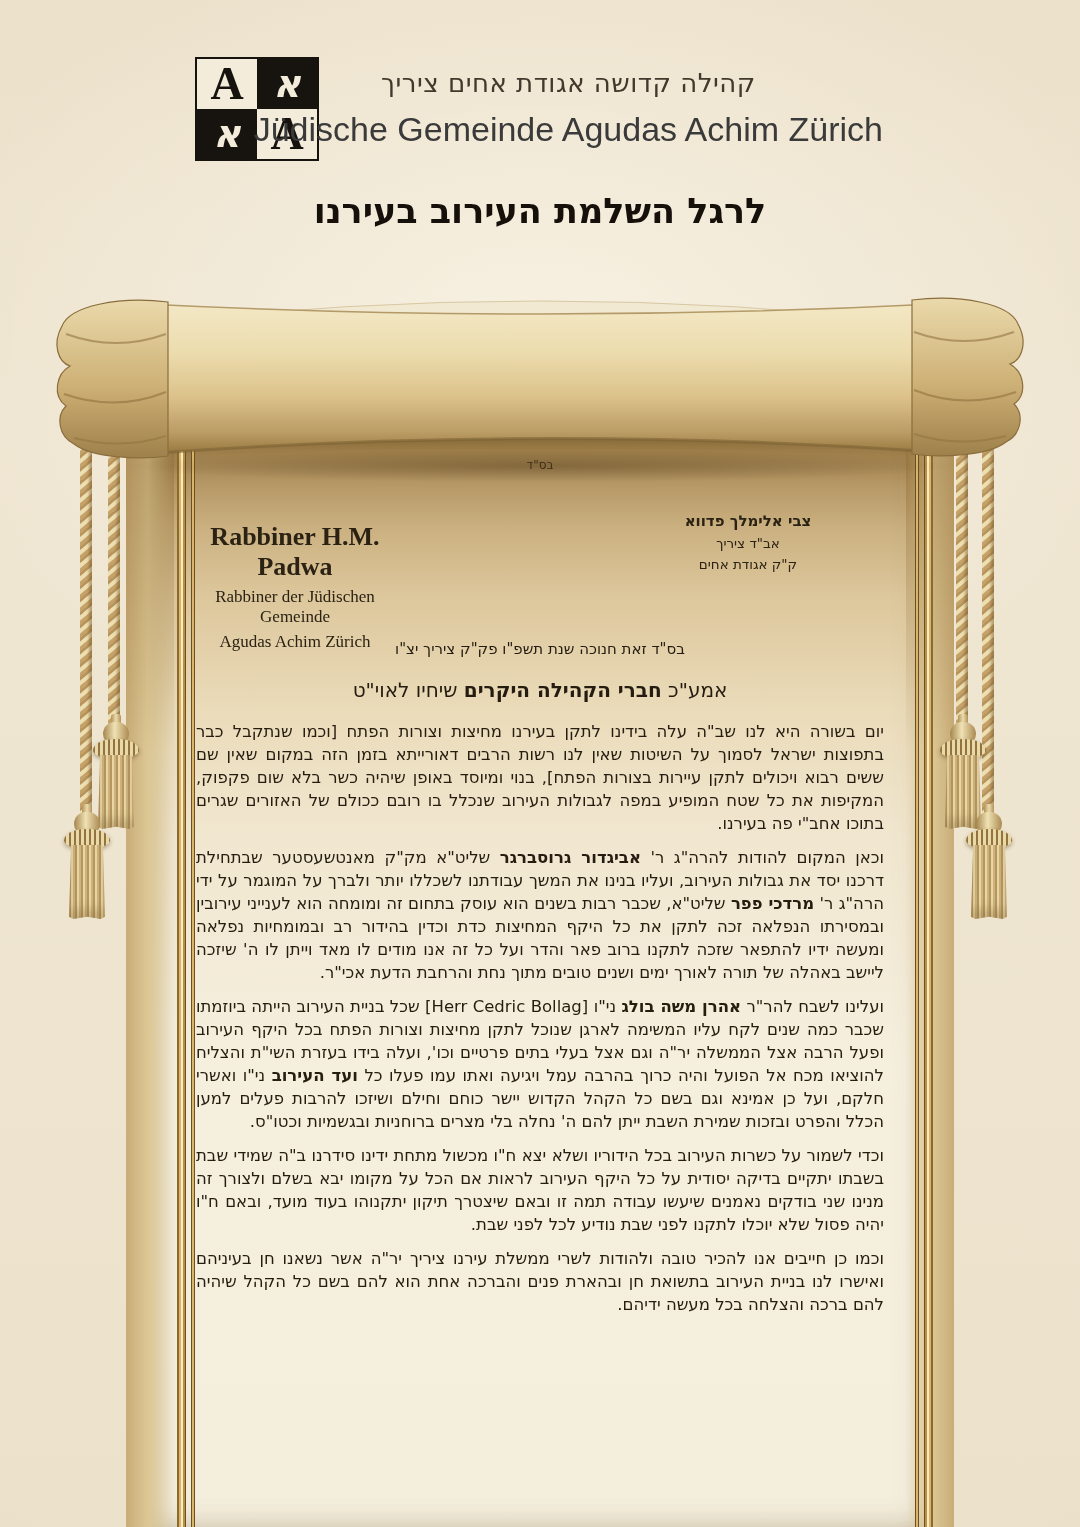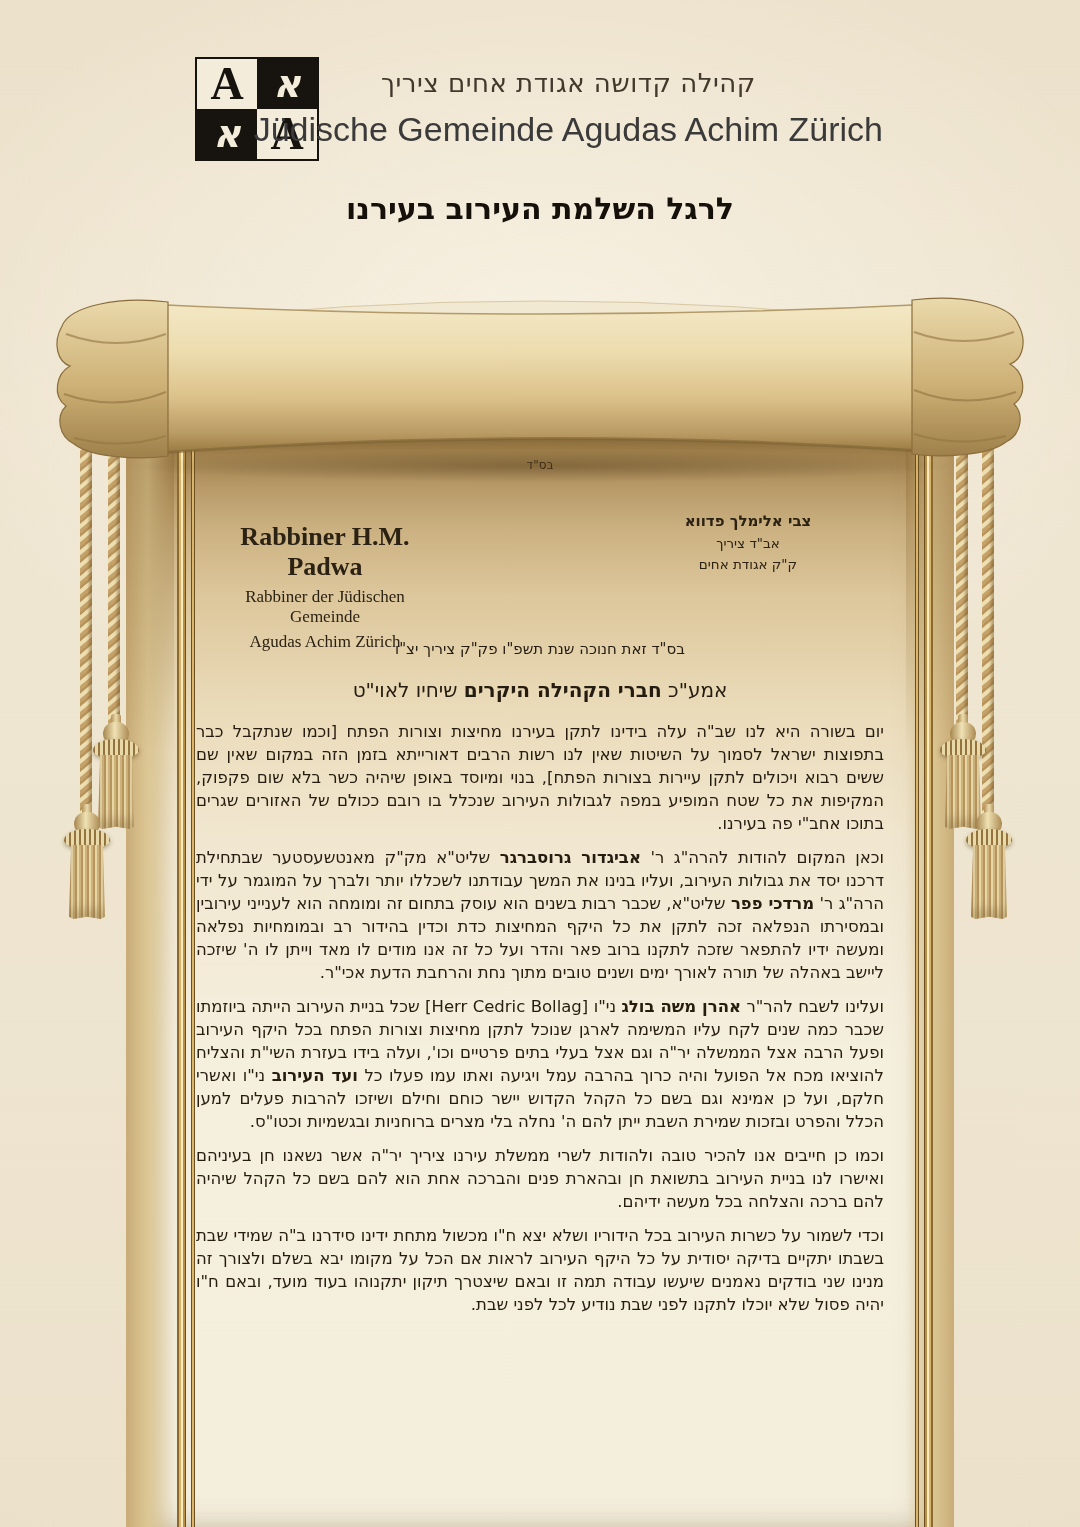--- a/index.html
+++ b/index.html
@@ -21,21 +21,21 @@
   .logo-cell{display:flex;align-items:center;justify-content:center;font-weight:bold;line-height:1;}
   .logo-cell.light{background:#f3ecda;color:#16130f;font-family:"Liberation Serif",serif;font-size:46px;}
   .logo-cell.dark{background:#17140f;color:#f3ecda;font-family:"DejaVu Sans",sans-serif;font-size:38px;font-style:italic;}
   .org-names{position:absolute;right:197px;top:68px;text-align:center;}
   .org-he{font-size:26px;color:#42392c;letter-spacing:.5px;}
   .org-de{font-size:34px;color:#3a3a3a;margin-top:12px;font-family:"Liberation Sans",sans-serif;}
 
   
   .main-title{position:absolute;left:0;right:0;top:190px;text-align:center;color:#16100a;font-weight:bold;direction:rtl;}
   .main-title .t1{font-size:30px;line-height:1.3;}
-  .main-title .t2{font-size:30px;line-height:1.25;}
+  .main-title .t2{font-size:35px;line-height:1.25;}
 
   
   .page{
     position:absolute;left:126px;top:420px;width:828px;bottom:0;
     background:linear-gradient(180deg,
       #6e5327 0%,#9a7b47 2.5%,#b79967 6%,#ccb282 10%,
       #ddc79c 16%,#eadbb9 26%,#f1e7d0 38%,#f5efde 58%,#f4eedd 100%);
     box-shadow:inset 34px 0 40px -20px rgba(110,82,38,.55), inset -34px 0 40px -20px rgba(110,82,38,.55);
     z-index:2;
   }
@@ -49,21 +49,21 @@
   .gold-border{position:absolute;top:24px;bottom:0;width:22px;}
   .gold-border.left{left:50px;background:linear-gradient(90deg,
       rgba(0,0,0,0) 0 1px,#8a6a30 1px 3px,#d9b46a 3px 5px,#f9ecc0 5px 7px,#b98f46 7px 9px,#6b5122 9px 10px,
       rgba(0,0,0,0) 10px 15px,#6b5122 15px 16px,#d9b46a 16px 18px,#6b5122 18px 19px,rgba(0,0,0,0) 19px);}
   .gold-border.right{right:20px;background:linear-gradient(270deg,
       rgba(0,0,0,0) 0 1px,#8a6a30 1px 3px,#d9b46a 3px 5px,#f9ecc0 5px 7px,#b98f46 7px 9px,#6b5122 9px 10px,
       rgba(0,0,0,0) 10px 15px,#6b5122 15px 16px,#d9b46a 16px 18px,#6b5122 18px 19px,rgba(0,0,0,0) 19px);}
 
   
   .bsd-small{position:absolute;top:38px;left:0;right:0;text-align:center;font-size:12px;color:#44331c;direction:rtl;}
-  .letterhead{position:absolute;top:92px;left:84px;right:70px;height:110px;color:#2b2214;}
+  .letterhead{position:absolute;top:92px;left:54px;right:70px;height:110px;color:#2b2214;}
   .lh-left{position:absolute;left:0;top:10px;width:230px;text-align:center;direction:ltr;font-family:"Liberation Serif",serif;}
   .lh-left .lh-name{font-size:26px;font-weight:bold;}
   .lh-left .lh-sub{font-size:17px;margin-top:5px;}
   .lh-right{position:absolute;right:66px;top:0;width:140px;text-align:center;direction:rtl;}
   .lh-right .lh-name{font-size:15px;font-weight:bold;}
   .lh-right .lh-sub{font-size:13.5px;margin-top:5px;}
   .date-line{position:absolute;top:220px;left:0;right:0;text-align:center;font-size:15px;color:#241c10;direction:rtl;}
   .salutation{position:absolute;top:258px;left:0;right:0;text-align:center;font-size:20px;color:#241c10;direction:rtl;}
   .salutation b{font-weight:bold;}
   .letter-body{position:absolute;top:300px;left:70px;right:70px;direction:rtl;text-align:justify;
@@ -142,22 +142,22 @@
     </div>
 
     <div class="date-line">בס"ד זאת חנוכה שנת תשפ"ו פק"ק ציריך יצ"ו</div>
 
     <div class="salutation"><span>אמע"כ </span><b>חברי הקהילה היקרים</b><span> שיחיו לאוי"ט</span></div>
 
     <div class="letter-body">
         <p><span>יום בשורה היא לנו שב"ה עלה בידינו לתקן בעירנו מחיצות וצורות הפתח [וכמו שנתקבל כבר בתפוצות ישראל לסמוך על השיטות שאין לנו רשות הרבים דאורייתא בזמן הזה במקום שאין שם ששים רבוא ויכולים לתקן עיירות בצורות הפתח], בנוי ומיוסד באופן שיהיה כשר בלא שום פקפוק, המקיפות את כל שטח המופיע במפה לגבולות העירוב שנכלל בו רובם ככולם של האזורים שגרים בתוכו אחב"י פה בעירנו.</span></p>
         <p><span>וכאן המקום להודות להרה"ג ר' </span><b>אביגדור גרוסברגר</b><span> שליט"א מק"ק מאנטשעסטער שבתחילת דרכנו יסד את גבולות העירוב, ועליו בנינו את המשך עבודתנו לשכללו יותר ולברך על המוגמר על ידי הרה"ג ר' </span><b>מרדכי פפר</b><span> שליט"א, שכבר רבות בשנים הוא עוסק בתחום זה ומומחה הוא לענייני עירובין ובמסירתו הנפלאה זכה לתקן את כל היקף המחיצות כדת וכדין בהידור רב ובמומחיות נפלאה ומעשה ידיו להתפאר שזכה לתקנו ברוב פאר והדר ועל כל זה אנו מודים לו מאד וייתן לו ה' שיזכה ליישב באהלה של תורה לאורך ימים ושנים טובים מתוך נחת והרחבת הדעת אכי"ר.</span></p>
         <p><span>ועלינו לשבח להר"ר </span><b>אהרן משה בולג</b><span> ני"ו [Herr Cedric Bollag] שכל בניית העירוב הייתה ביוזמתו שכבר כמה שנים לקח עליו המשימה לארגן שנוכל לתקן מחיצות וצורות הפתח בכל היקף העירוב ופעל הרבה אצל הממשלה יר"ה וגם אצל בעלי בתים פרטיים וכו', ועלה בידו בעזרת השי"ת והצליח להוציאו מכח אל הפועל והיה כרוך בהרבה עמל ויגיעה ואתו עמו פעלו כל </span><b>ועד העירוב</b><span> ני"ו ואשרי חלקם, ועל כן אמינא וגם בשם כל הקהל הקדוש יישר כוחם וחילם ושיזכו להרבות פעלים למען הכלל והפרט ובזכות שמירת השבת ייתן להם ה' נחלה בלי מצרים ברוחניות ובגשמיות וכטו"ס.</span></p>
+        <p><span>וכדי לשמור על כשרות העירוב בכל הידוריו ושלא יצא ח"ו מכשול מתחת ידינו סידרנו ב"ה שמידי שבת בשבתו יתקיים בדיקה יסודית על כל היקף העירוב לראות אם הכל על מקומו יבא בשלם ולצורך זה מנינו שני בודקים נאמנים שיעשו עבודה תמה זו ובאם שיצטרך תיקון יתקנוהו בעוד מועד, ובאם ח"ו יהיה פסול שלא יוכלו לתקנו לפני שבת נודיע לכל לפני שבת.</span></p>
         <p><span>וכמו כן חייבים אנו להכיר טובה ולהודות לשרי ממשלת עירנו ציריך יר"ה אשר נשאנו חן בעיניהם ואישרו לנו בניית העירוב בתשואת חן ובהארת פנים והברכה אחת הוא להם בשם כל הקהל שיהיה להם ברכה והצלחה בכל מעשה ידיהם.</span></p>
-        <p><span>וכדי לשמור על כשרות העירוב בכל הידוריו ושלא יצא ח"ו מכשול מתחת ידינו סידרנו ב"ה שמידי שבת בשבתו יתקיים בדיקה יסודית על כל היקף העירוב לראות אם הכל על מקומו יבא בשלם ולצורך זה מנינו שני בודקים נאמנים שיעשו עבודה תמה זו ובאם שיצטרך תיקון יתקנוהו בעוד מועד, ובאם ח"ו יהיה פסול שלא יוכלו לתקנו לפני שבת נודיע לכל לפני שבת.</span></p>
       </div>
   </div>
 
   <div class="rope l-outer"></div>
   <div class="rope l-inner"></div>
   <div class="rope r-inner"></div>
   <div class="rope r-outer"></div>
 
   <div class="tassel l-upper">
     <div class="t-top"></div>

